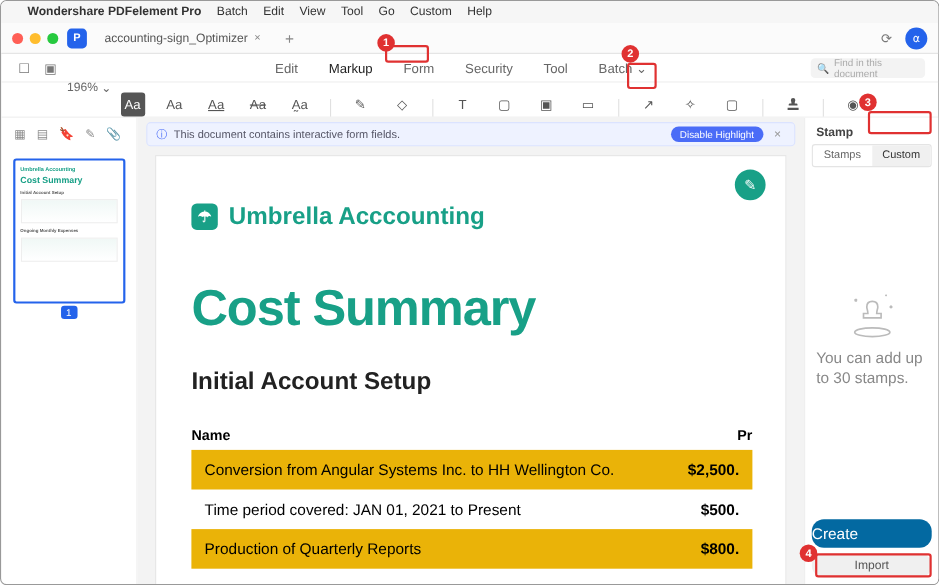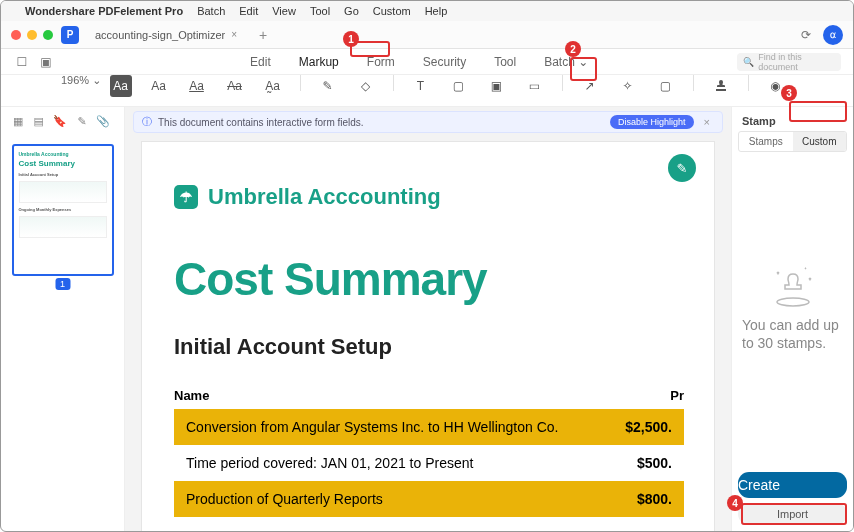--- a/index.html
+++ b/index.html
@@ -27,21 +27,21 @@
 
 .toolbar1 { height: 26px; border-bottom: 1px solid #eee; display: flex; align-items: center; padding: 0 12px; gap: 6px; font-size: 11px; color: #666; }
 .zoom { display: flex; align-items: center; gap: 3px; margin-top: 37px; }
 .tabstrip { flex: 1; display: flex; justify-content: center; gap: 20px; font-size: 12px; color: #666; align-items: center; }
 .tabstrip .t { padding: 2px 4px; cursor: pointer; }
 .tabstrip .t.active { color: #222; }
 .search { width: 104px; height: 18px; background: #f3f3f3; border-radius: 4px; display: flex; align-items: center; padding: 0 6px; font-size: 9px; color: #aaa; gap: 4px; }
 .share { width: 20px; height: 20px; border-radius: 50%; background: #2463eb; display: flex; align-items: center; justify-content: center; color: #fff; font-size: 10px; }
 
 
-.ribbon { height: 32px; border-bottom: 1px solid #eee; display: flex; align-items: flex-start; justify-content: center; gap: 16px; padding-left: 42px; }
+.ribbon { height: 32px; border-bottom: 1px solid #eee; display: flex; align-items: flex-end; justify-content: center; gap: 16px; padding-left: 42px; }
 .rib-btn { width: 22px; height: 22px; display: flex; align-items: center; justify-content: center; border-radius: 4px; color: #555; font-size: 12px; }
 .rib-btn.solid { background: #555; color: #fff; border-radius: 3px; }
 .sep { width: 1px; height: 16px; background: #e0e0e0; }
 
 
 .main { display: flex; height: calc(100% - 106px); }
 .sidepanel { width: 124px; border-right: 1px solid #eee; padding: 6px 8px; }
 .sidetabs { display: flex; gap: 10px; padding: 2px 4px 6px; color: #888; font-size: 11px; }
 .sidetitle { font-size: 10px; color: #666; padding: 4px 2px; }
 .thumb { margin: 10px auto 0; width: 102px; height: 132px; border: 2px solid #2463eb; border-radius: 3px; background: #fff; padding: 5px; position: relative; font-size: 4px; color: #555; }

